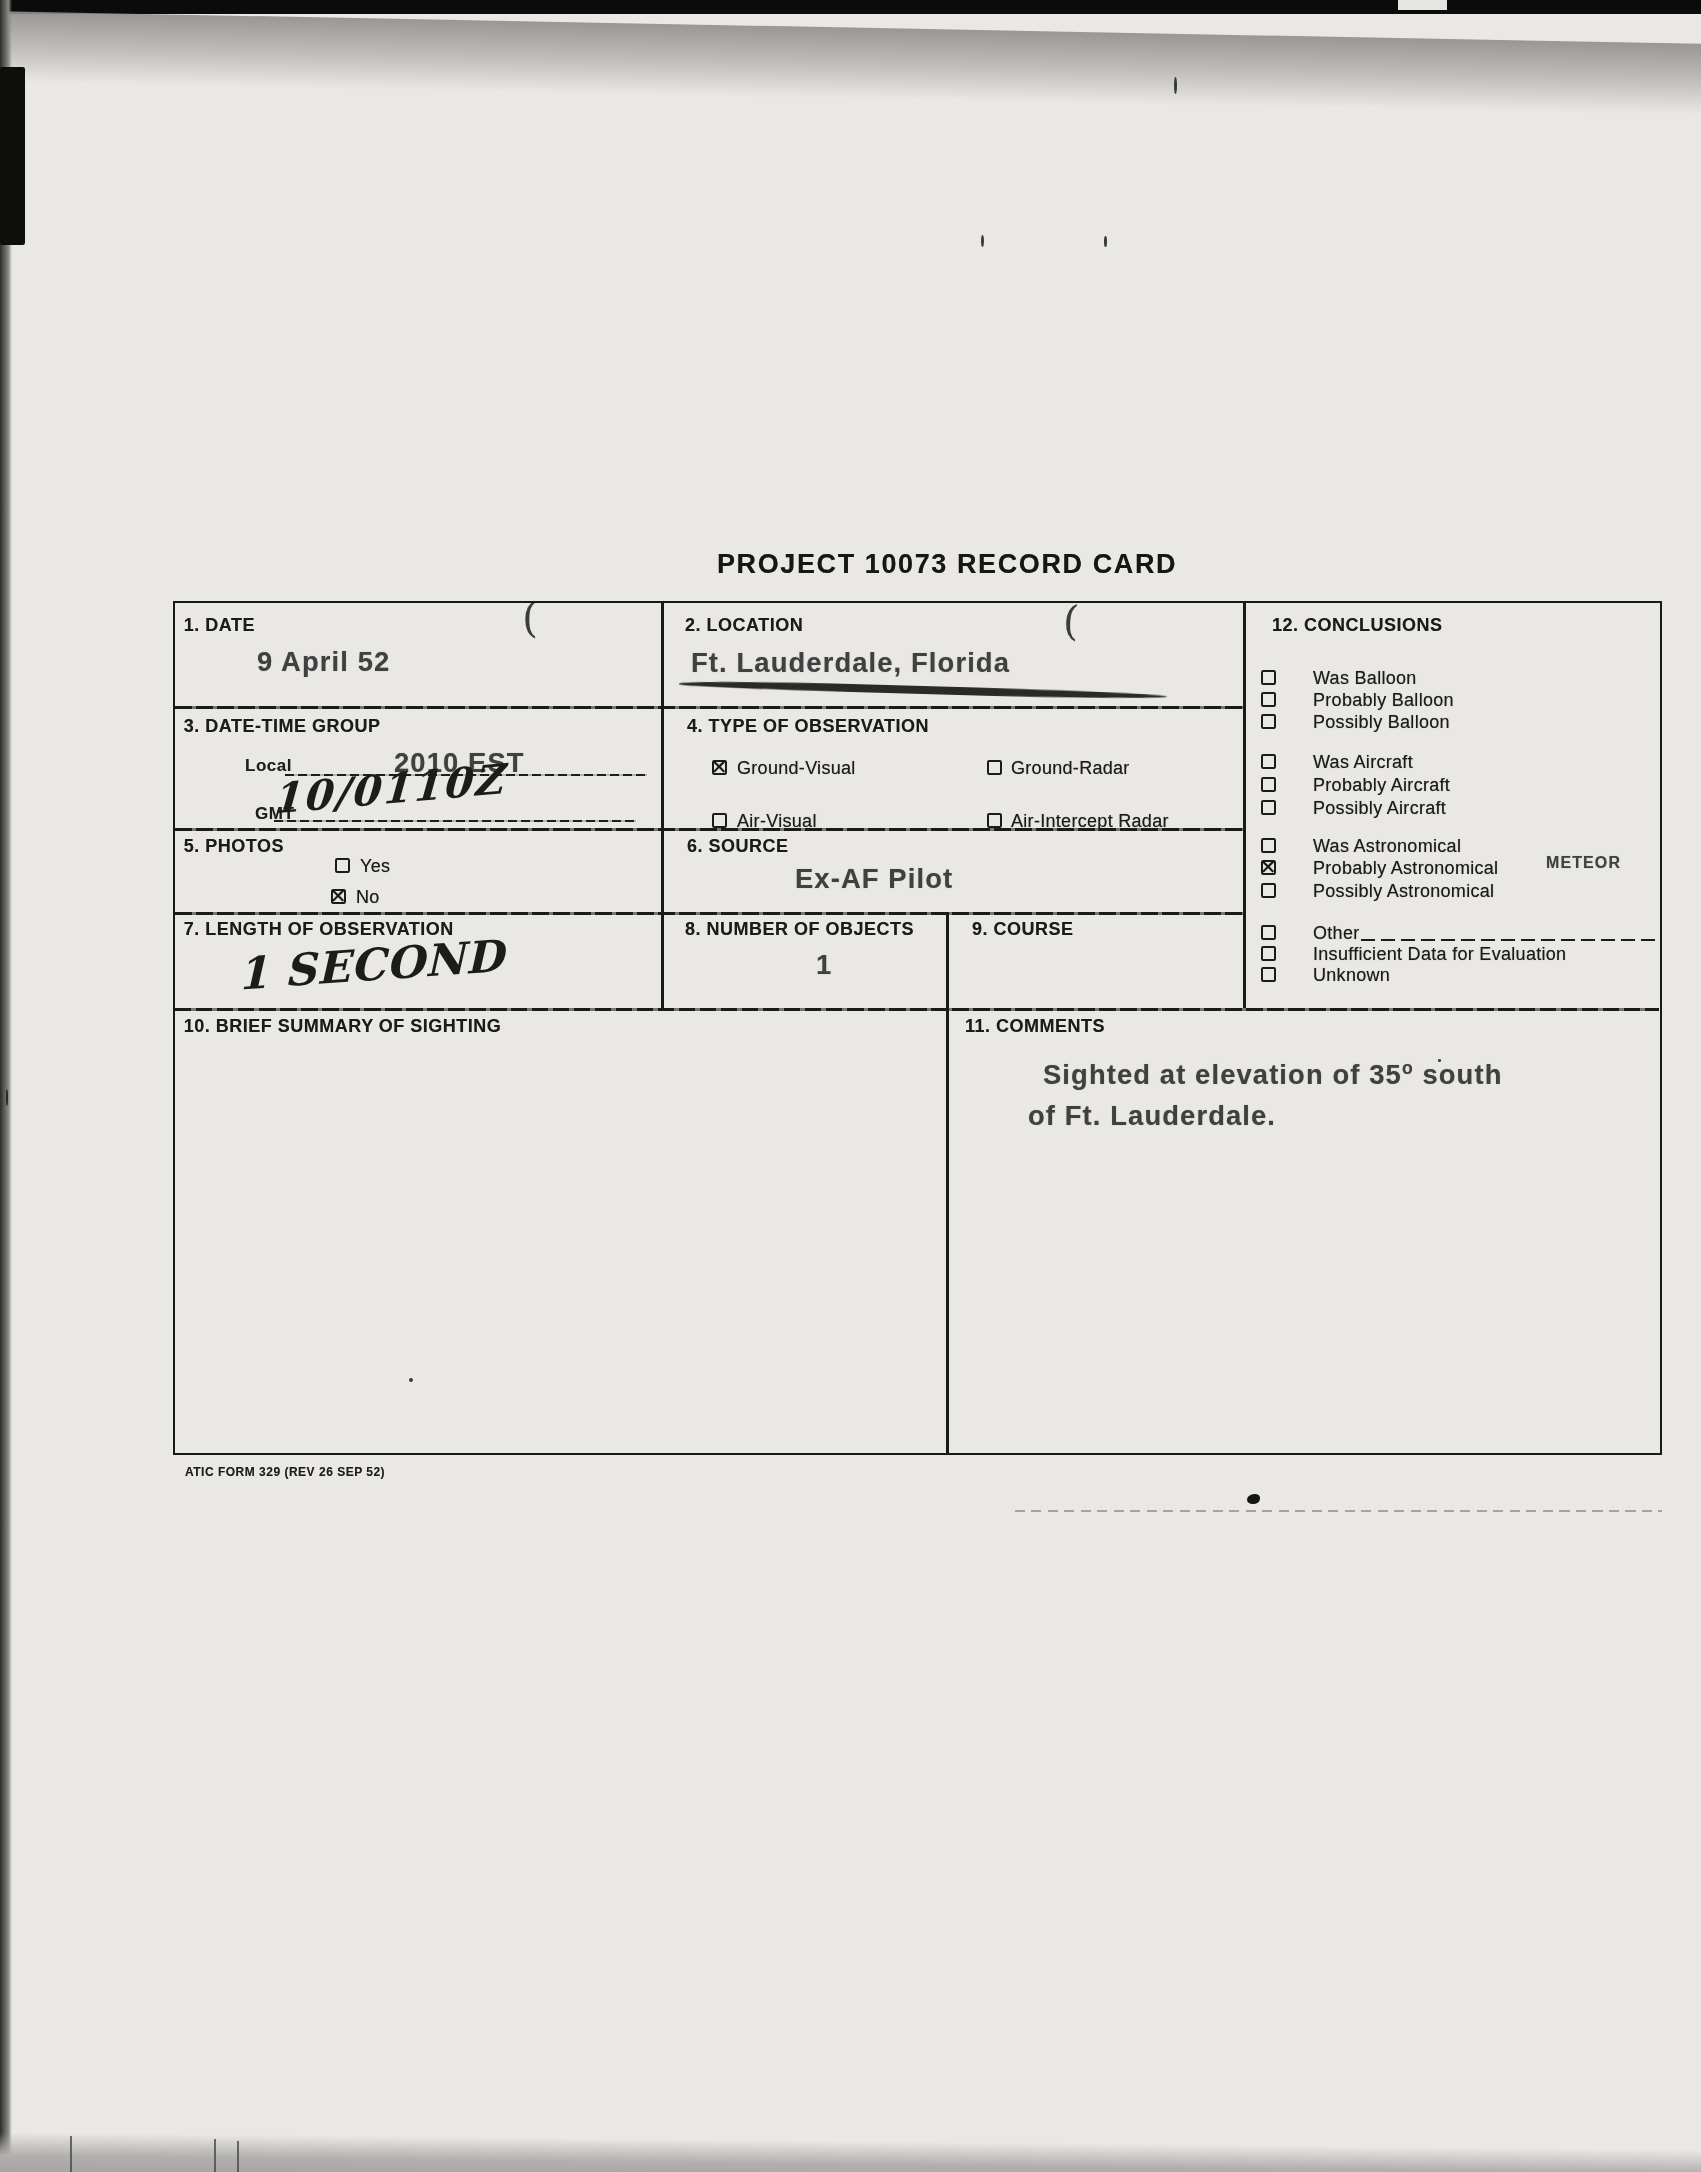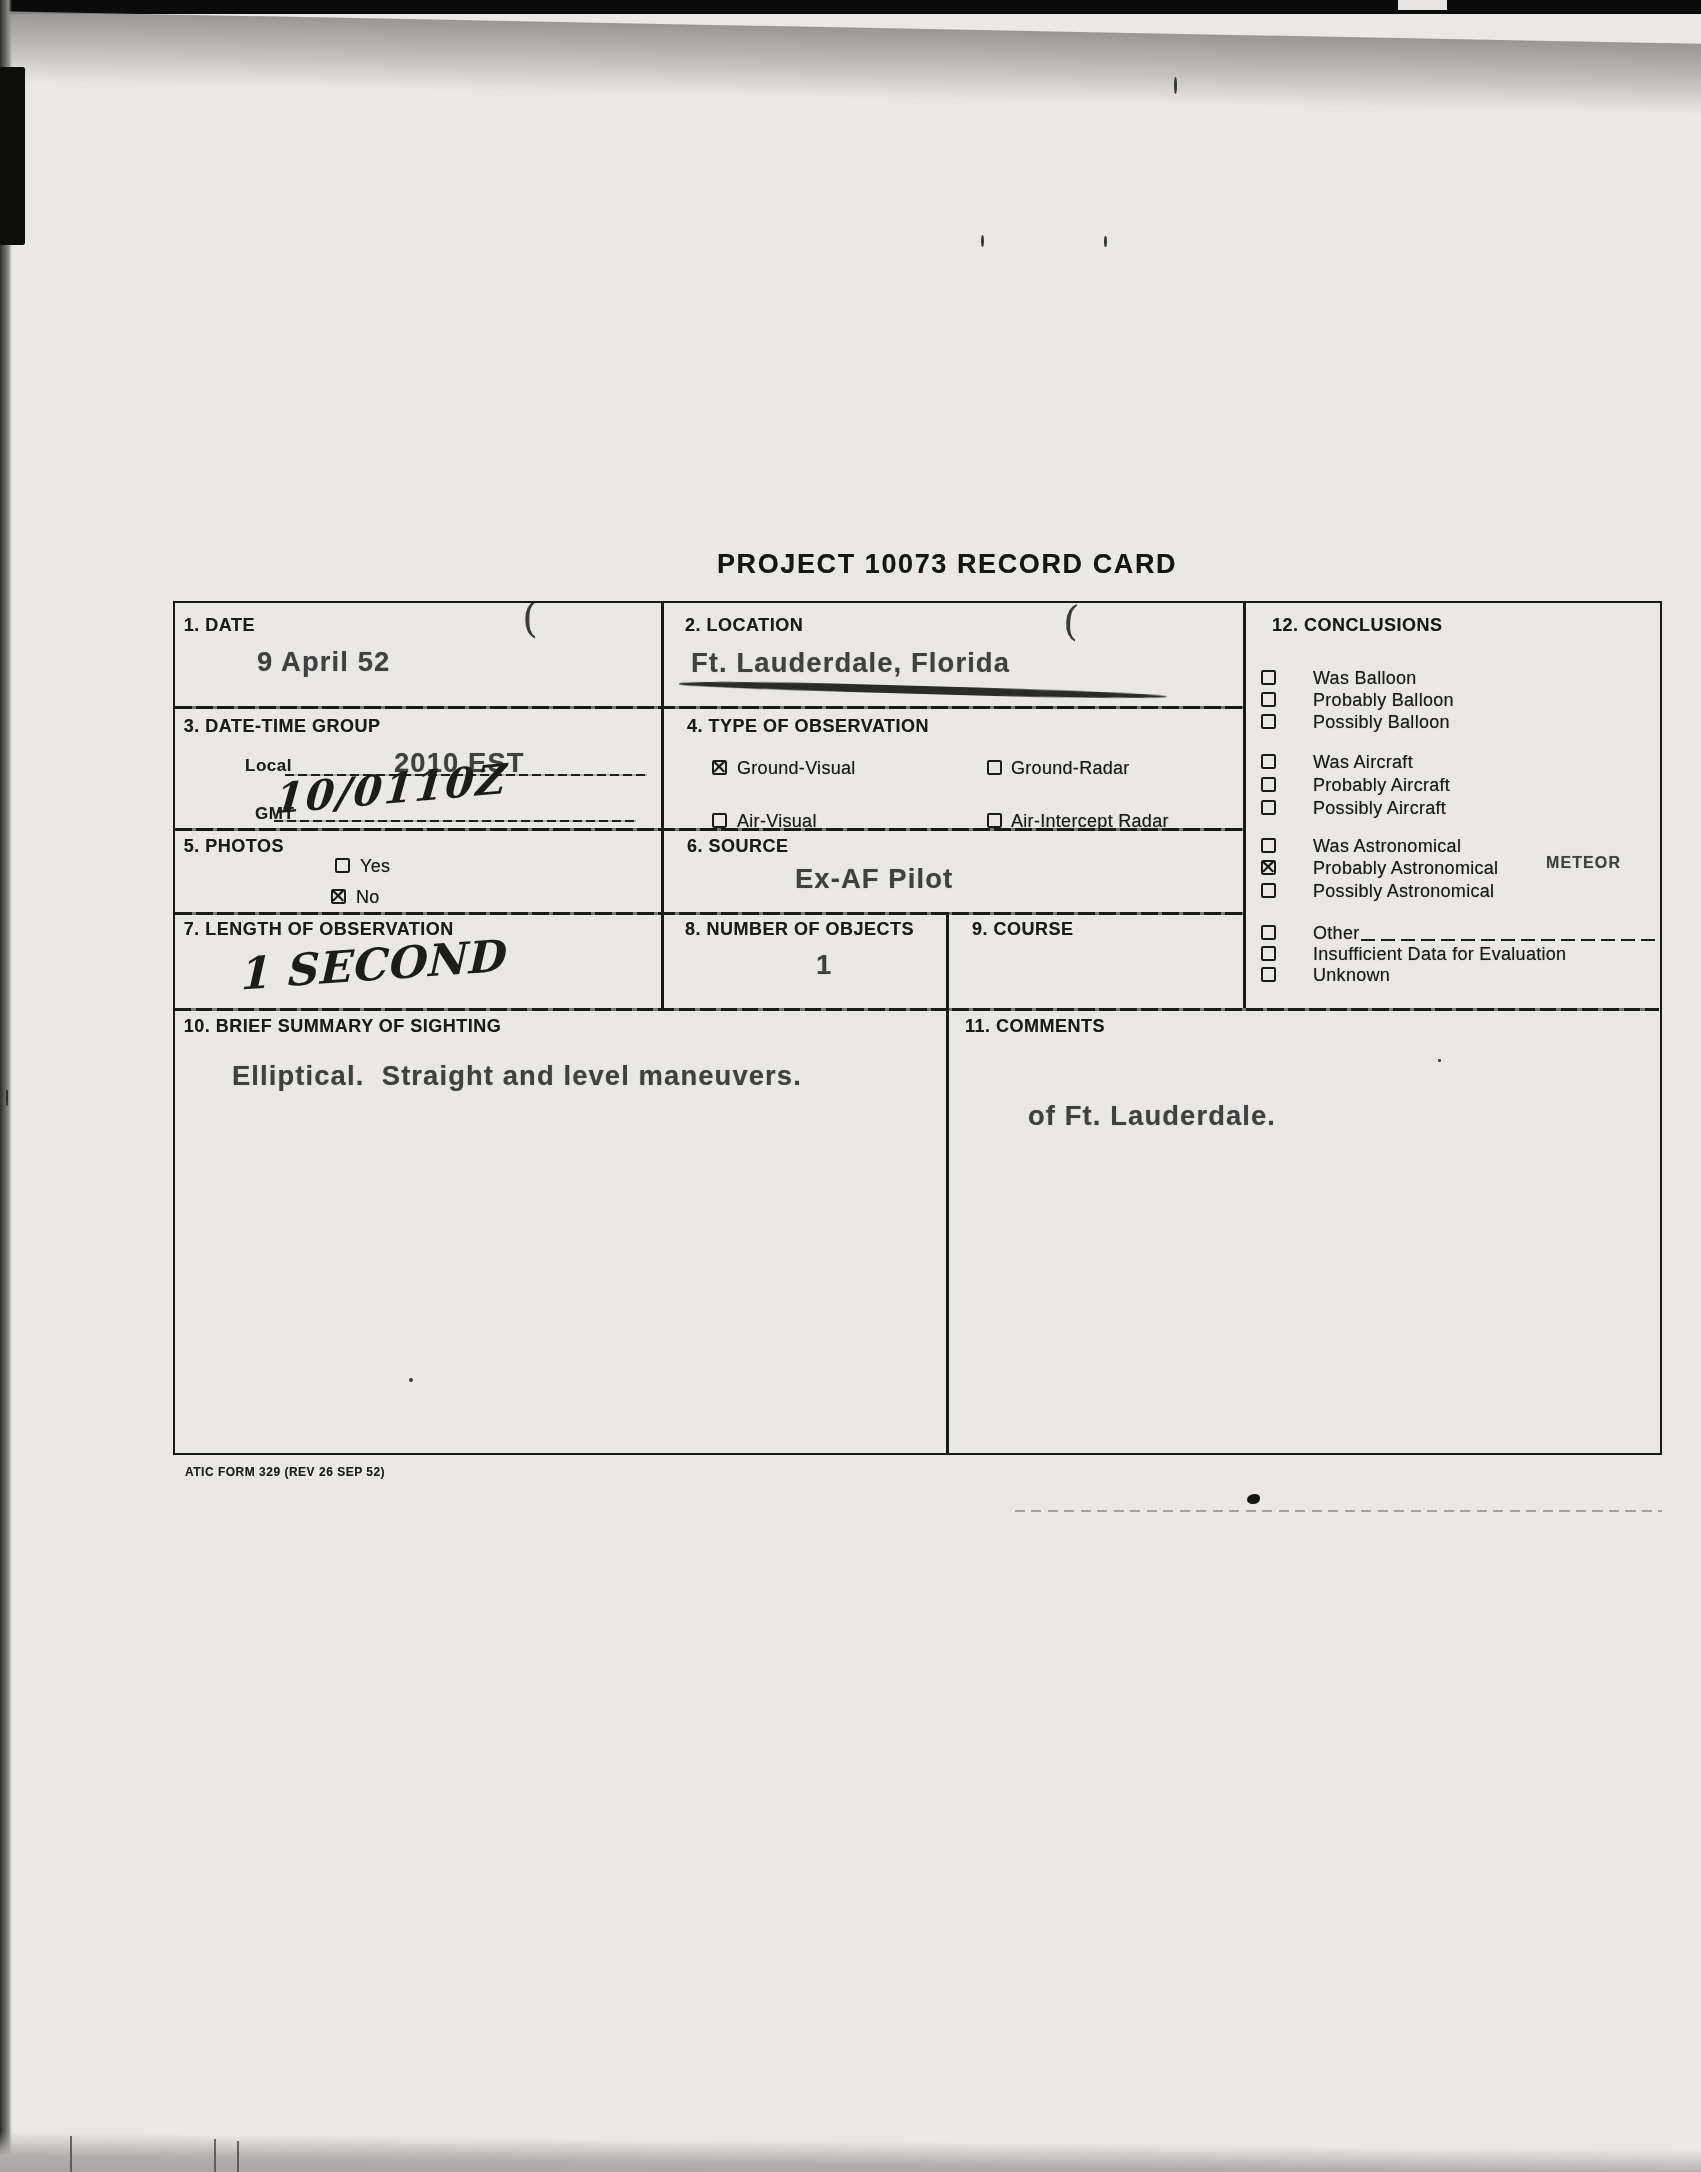--- a/index.html
+++ b/index.html
@@ -135,23 +135,23 @@
   <div class="abs form-label" style="left:8.8px;top:316px;">7. LENGTH OF OBSERVATION</div>
   <div class="abs handwriting" style="left:66px;top:336px;font-size:44px;transform:rotate(-4deg) skewX(-6deg);letter-spacing:0.5px;">1 SECOND</div>
 
   <div class="abs form-label" style="left:510px;top:316px;">8. NUMBER OF OBJECTS</div>
   <div class="abs typed" style="left:641px;top:346px;">1</div>
 
   <div class="abs form-label" style="left:797px;top:316px;">9. COURSE</div>
   <div class="abs typed" style="left:878px;top:346px;"></div>
 
   <div class="abs form-label" style="left:8.8px;top:413px;">10. BRIEF SUMMARY OF SIGHTING</div>
-  <div class="abs typed" style="left:57px;top:457px;">Elliptical.  Straight and level maneuvers.</div>
 
   <div class="abs form-label" style="left:790px;top:413px;">11. COMMENTS</div>
+  <div class="abs typed" style="left:868px;top:455px;"><span>Sighted at elevation of 35</span><sup style="font-size:17.6px;">o</sup><span> south</span></div>
   <div class="abs typed" style="left:853px;top:497px;">of Ft. Lauderdale.</div>
 
   <div class="abs form-label" style="left:1097px;top:12px;">12. CONCLUSIONS</div>
 
   <div class="checkbox" style="left:1086px;top:67px;"></div>
   <div class="opt-label conclusion-label" style="left:1138px;top:65px;">Was Balloon</div>
   <div class="checkbox" style="left:1086px;top:89px;"></div>
   <div class="opt-label conclusion-label" style="left:1138px;top:87px;">Probably Balloon</div>
   <div class="checkbox" style="left:1086px;top:111px;"></div>
   <div class="opt-label conclusion-label" style="left:1138px;top:109px;">Possibly Balloon</div>

